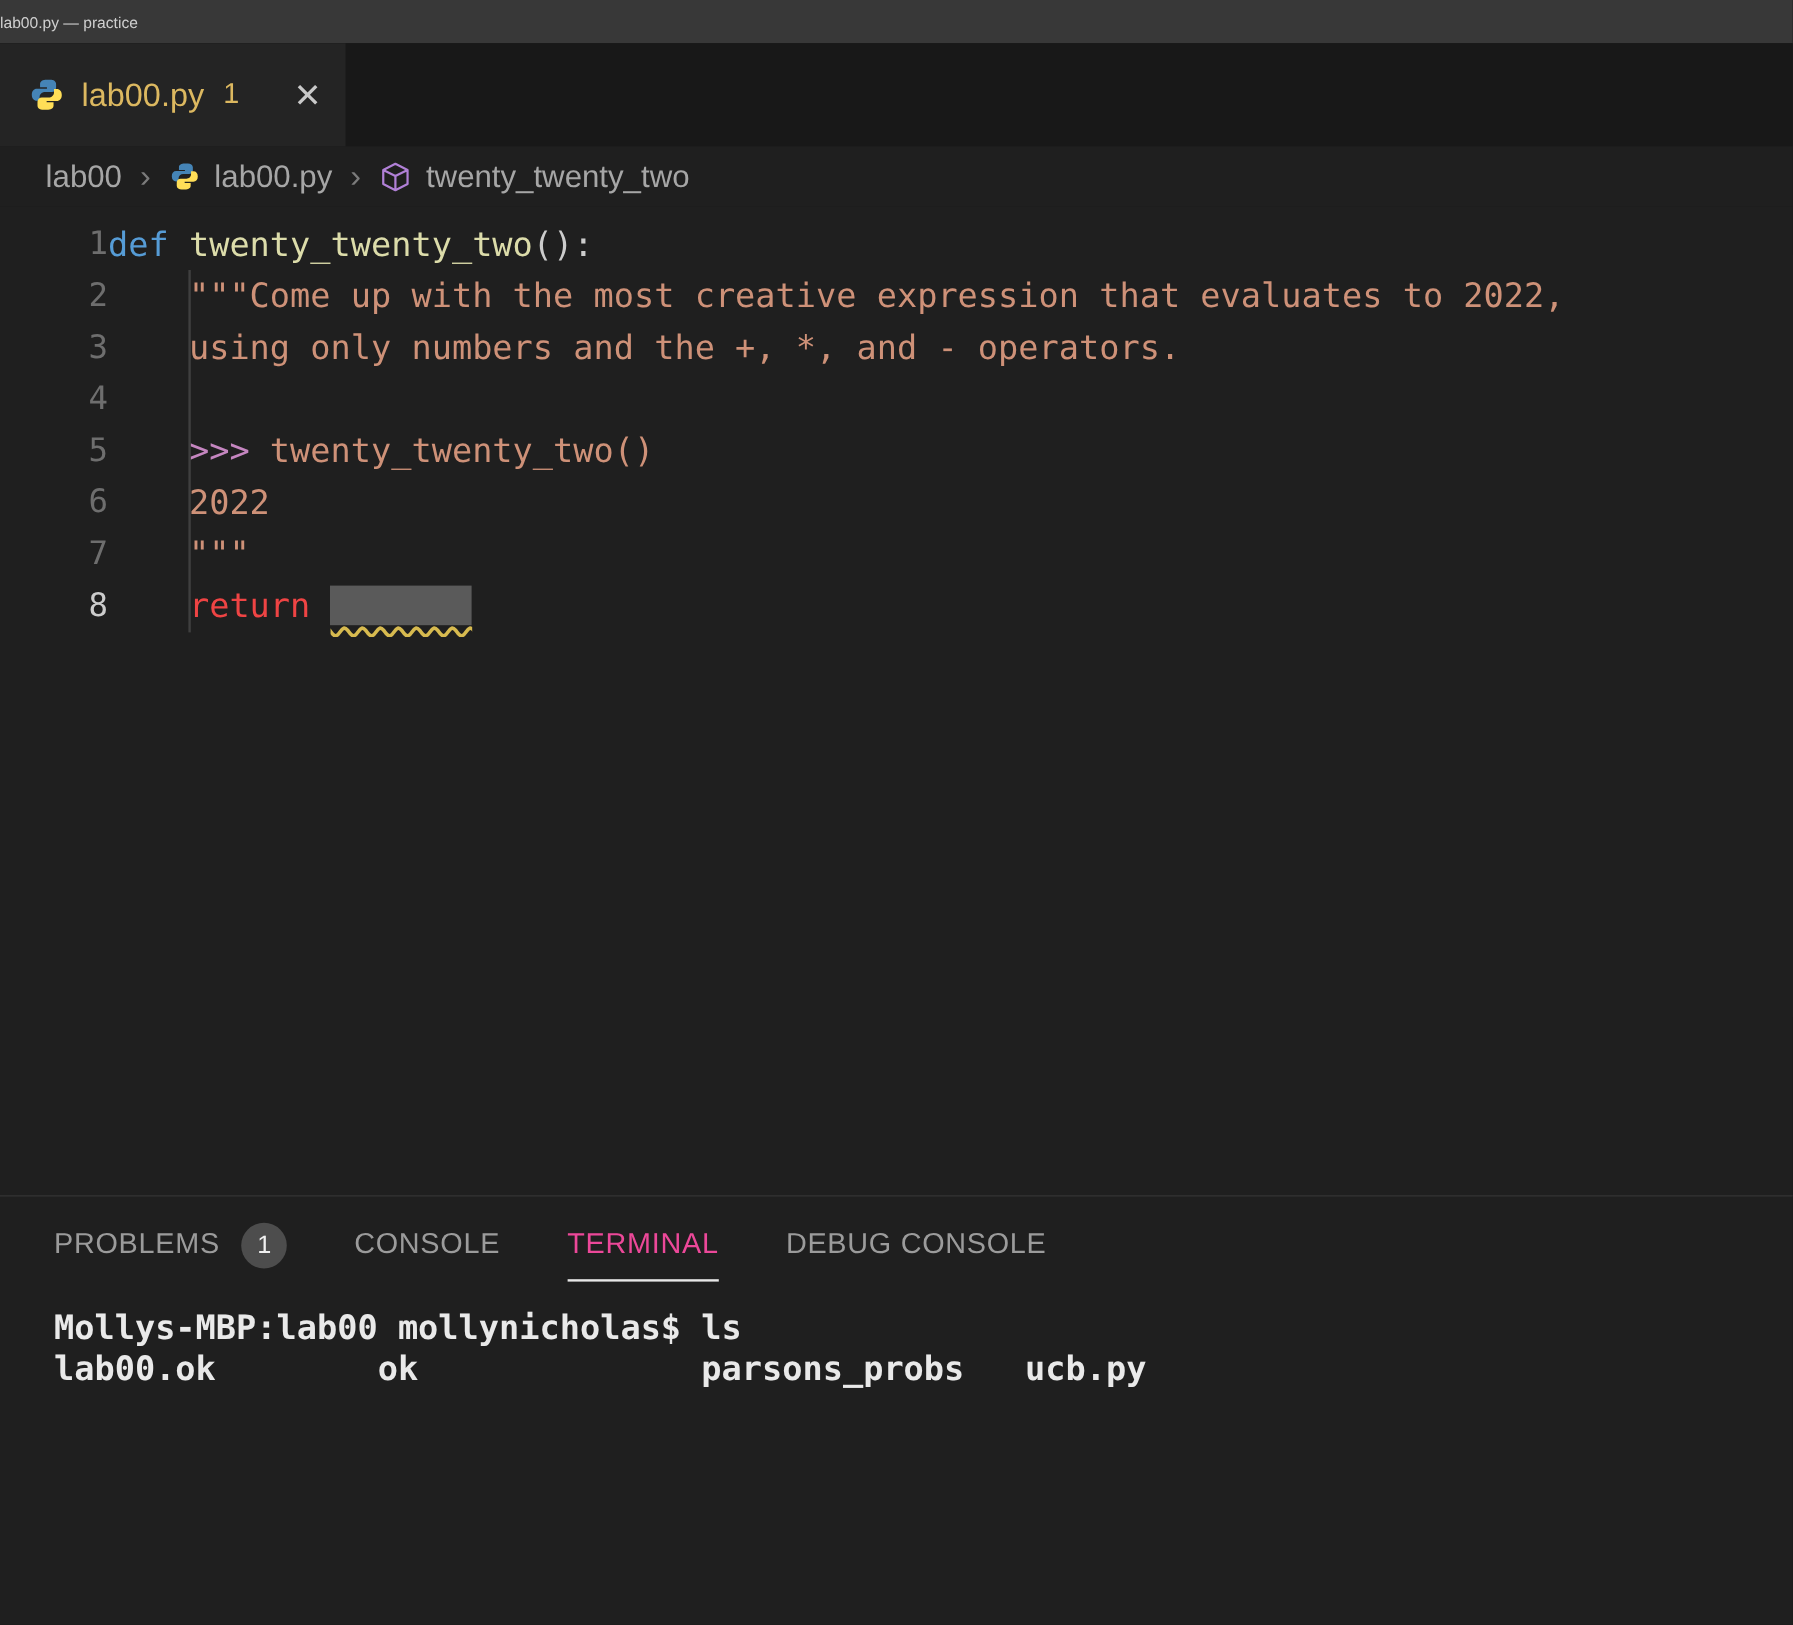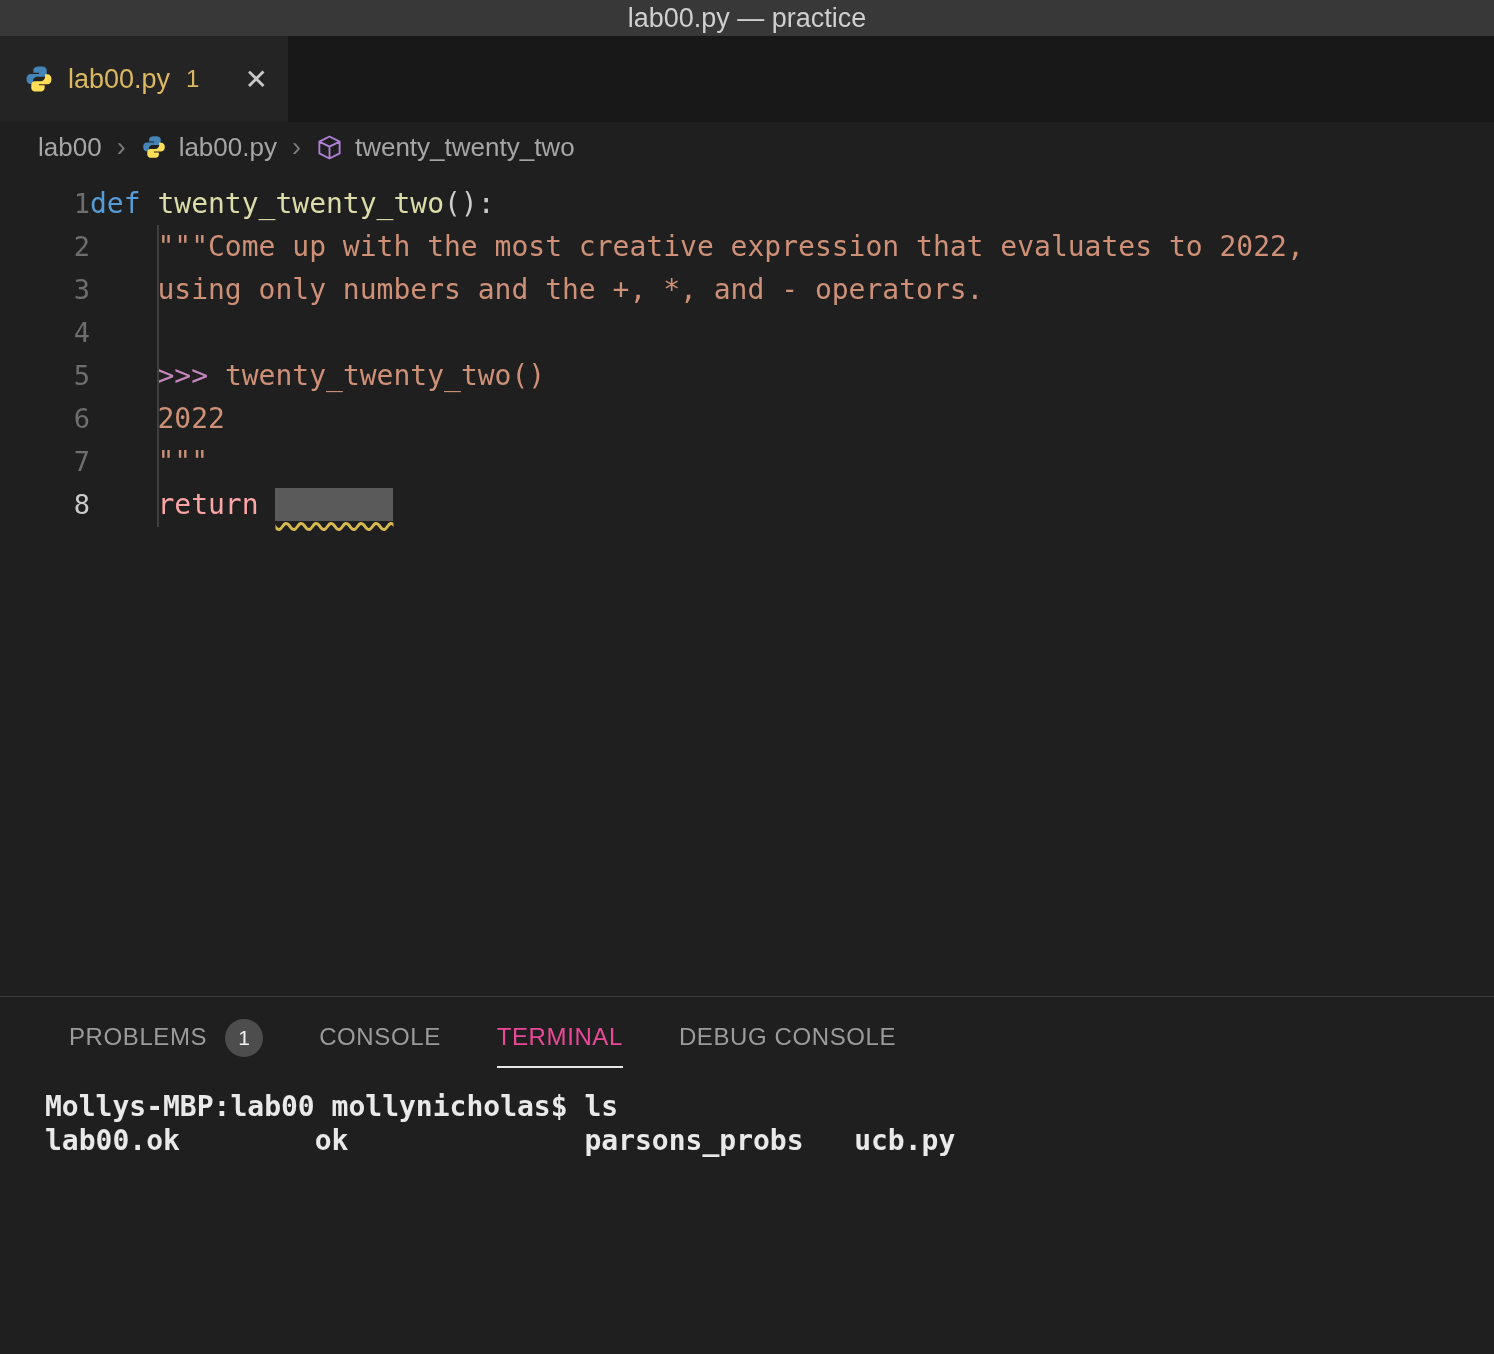--- a/index.html
+++ b/index.html
@@ -7,22 +7,22 @@
   body {
     width: 1494px; height: 1354px;
     background: #1f1f1f;
     overflow: hidden;
     font-family: "Liberation Sans", sans-serif;
   }
 
   
   .titlebar {
     height: 36px; background: #383838;
-    display: flex; align-items: center; justify-content: center;
-    color: #cfcfcf; font-size: 27px;
+    display: flex; align-items: center; 
+    color: #cfcfcf; font-size: 13px;
   }
 
   
   .tabbar { height: 86px; background: #181818; display: flex; align-items: stretch; }
   .tab {
     width: 288px; background: #242424;
     display: flex; align-items: center; gap: 14px;
     padding: 0 20px 0 24px;
   }
   .tab-label { color: #dcb860; font-size: 27px; }
@@ -41,41 +41,41 @@
   .editor {
     position: relative; height: 824px; padding-top: 10px;
     font-family: "DejaVu Sans Mono", "Liberation Mono", monospace;
     font-size: 28px; background: #1f1f1f; overflow: hidden;
   }
   .code-line { display: flex; height: 43px; line-height: 43px; white-space: pre; }
   .gutter { width: 90px; text-align: right; color: #6e6e6e; flex: none; font-size: 27px; }
   .gutter.active { color: #cccccc; }
   .code { color: #cccccc; }
   .c-kw      { color: #569cd6; }
-  .c-kw2     { color: #fca5a5; }
+  .c-kw2     { color: #ef4444; }
   .c-fn      { color: #dcdcaa; }
   .c-str     { color: #ce9178; }
   .c-doctest { color: #c586c0; }
   .c-selsquiggle {
     background: #5a5a5a;
     text-decoration: underline wavy #d7ba4f 2.5px;
     text-underline-offset: 8px;
     text-decoration-skip-ink: none;
   }
   .indent-guide {
     position: absolute; left: 157px; top: 53px;
     width: 2px; height: 302px; background: #3f3f3f;
   }
 
   
   .panel { height: 358px; border-top: 1px solid #3a3a3a; background: #1f1f1f; }
   .panel-tabs {
     display: flex; align-items: flex-start; gap: 56px;
     padding: 26px 0 0 45px;
-    font-size: 24px; color: #9b9b9b; letter-spacing: 0.6px; margin-left: 24px;
+    font-size: 24px; color: #9b9b9b; letter-spacing: 0.6px;
   }
   .ptab {
     display: flex; align-items: center; gap: 18px;
     padding-bottom: 15px; border-bottom: 2.5px solid transparent; cursor: default;
   }
   .ptab.active { color: #ec4899; border-bottom-color: #e7e7e7; }
   .pbadge {
     width: 38px; height: 38px; border-radius: 50%;
     background: #4d4d4d; color: #f0f0f0; font-size: 21px; letter-spacing: 0;
     display: flex; align-items: center; justify-content: center;

